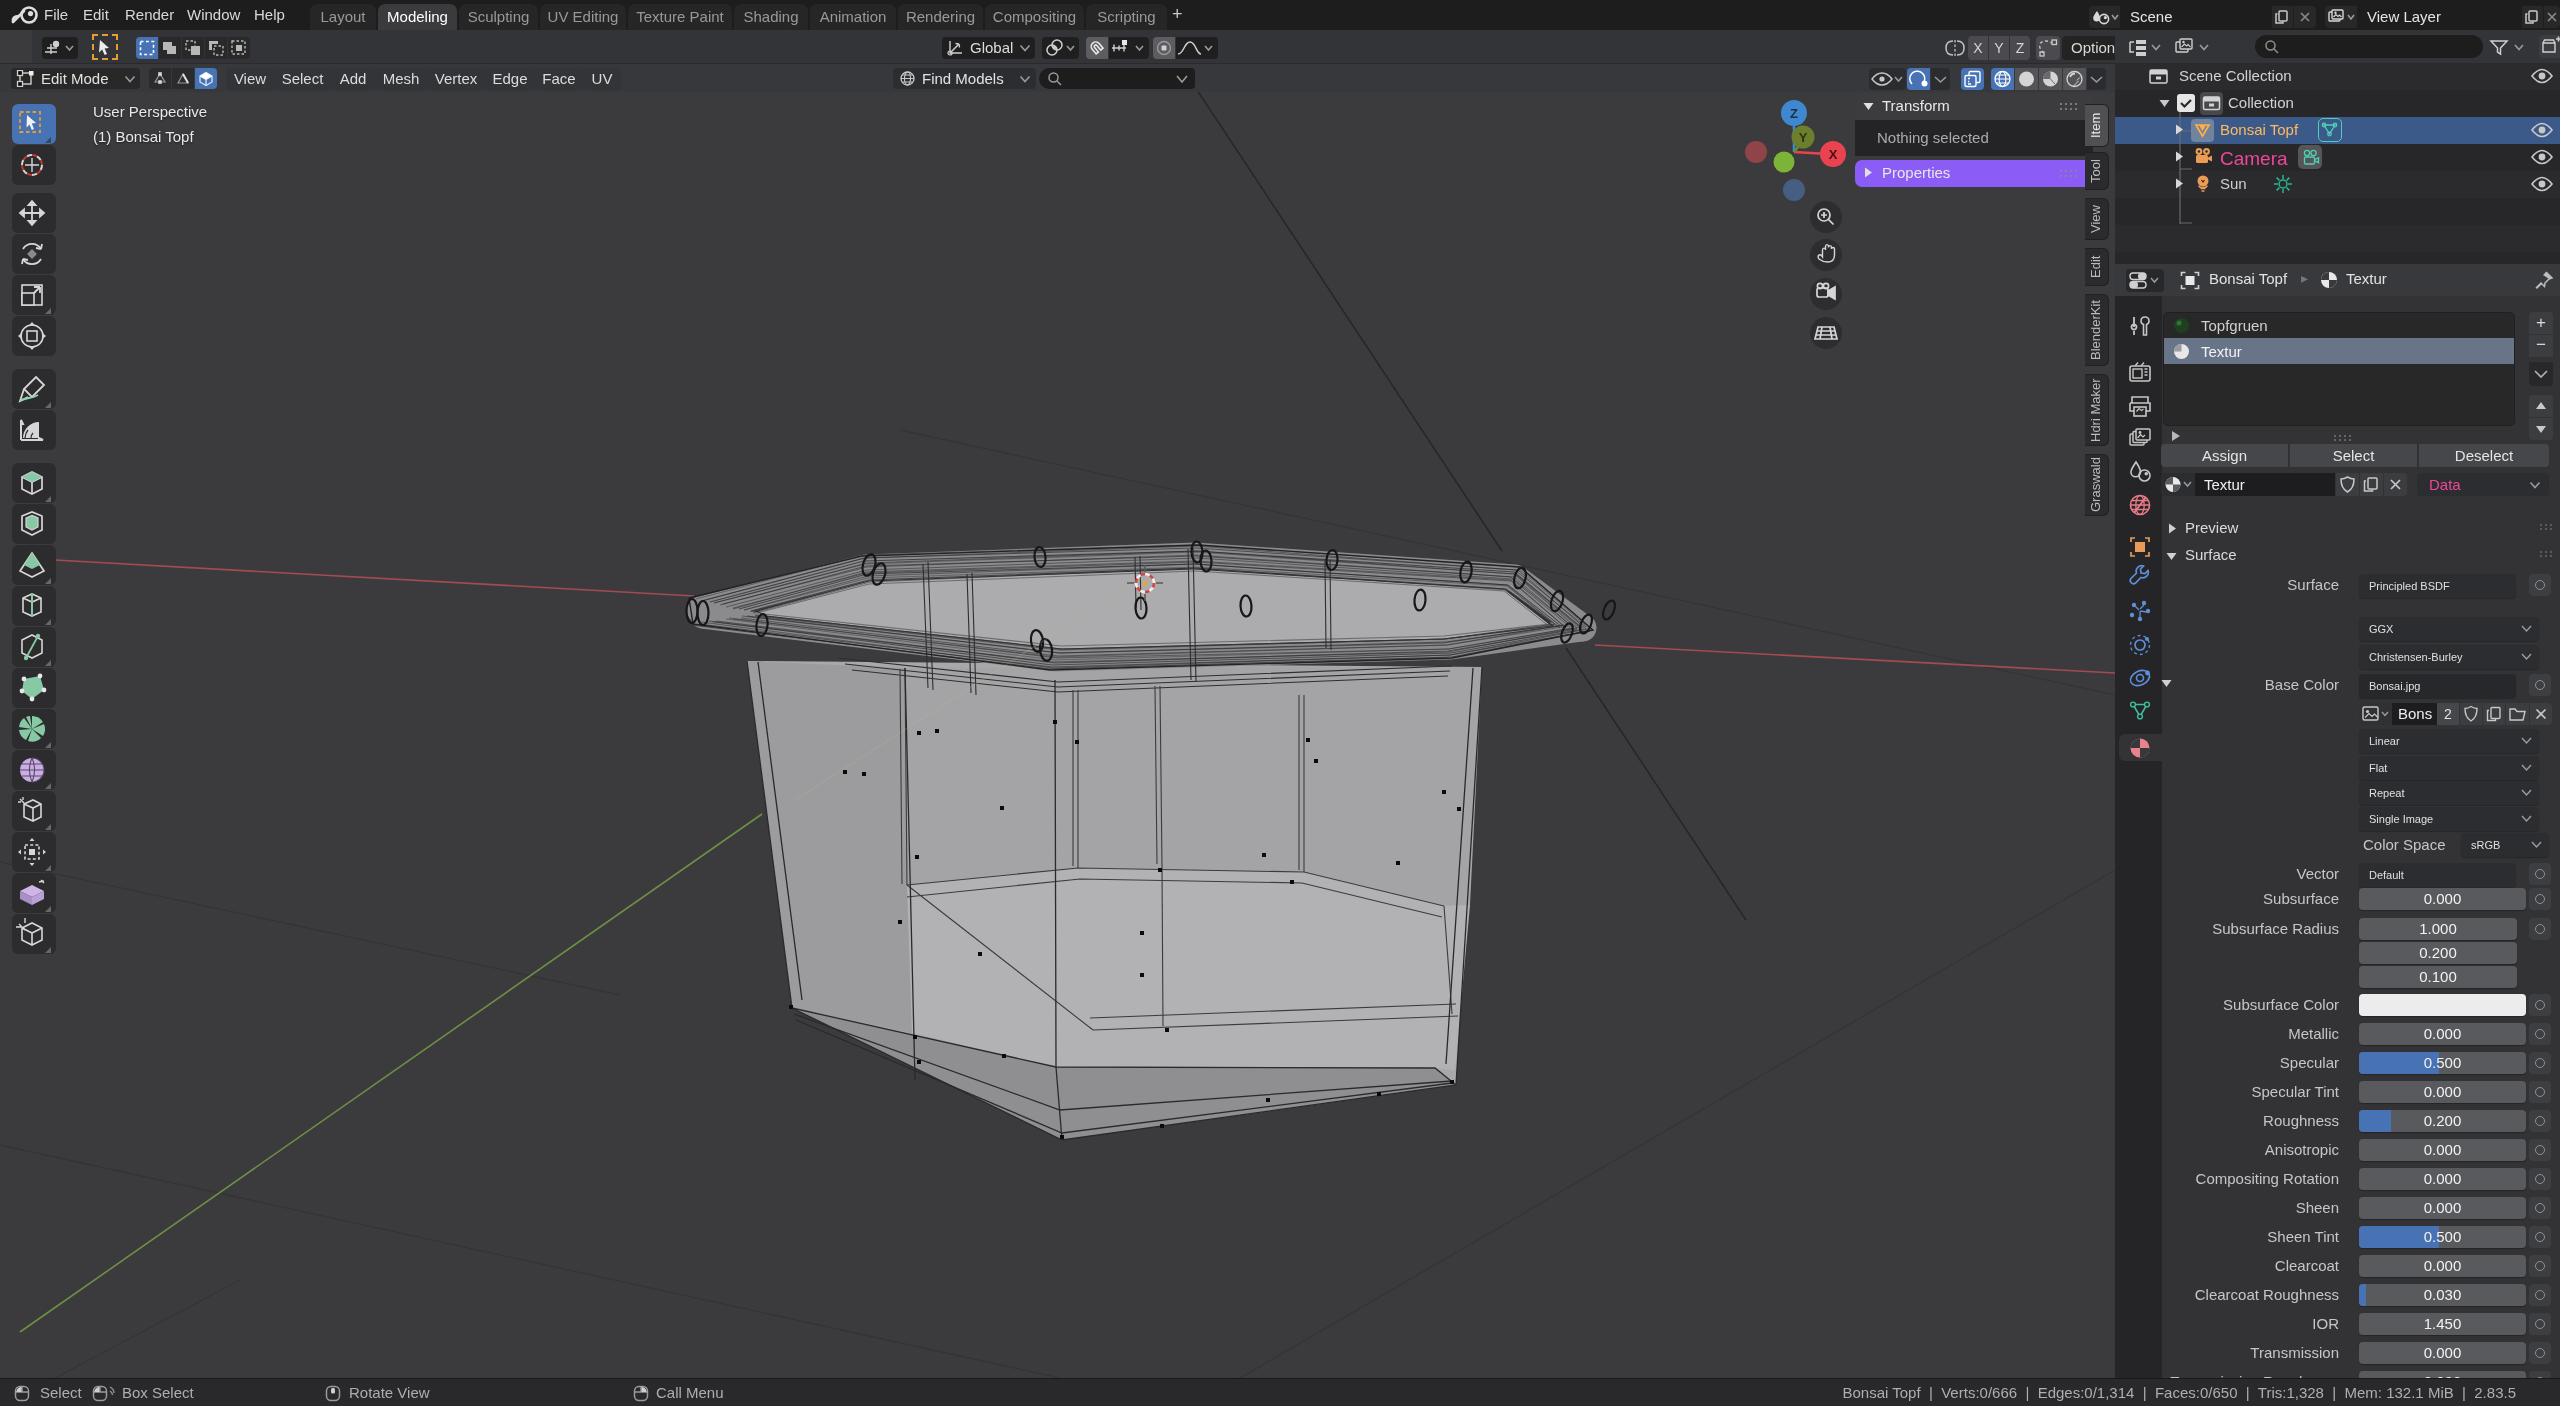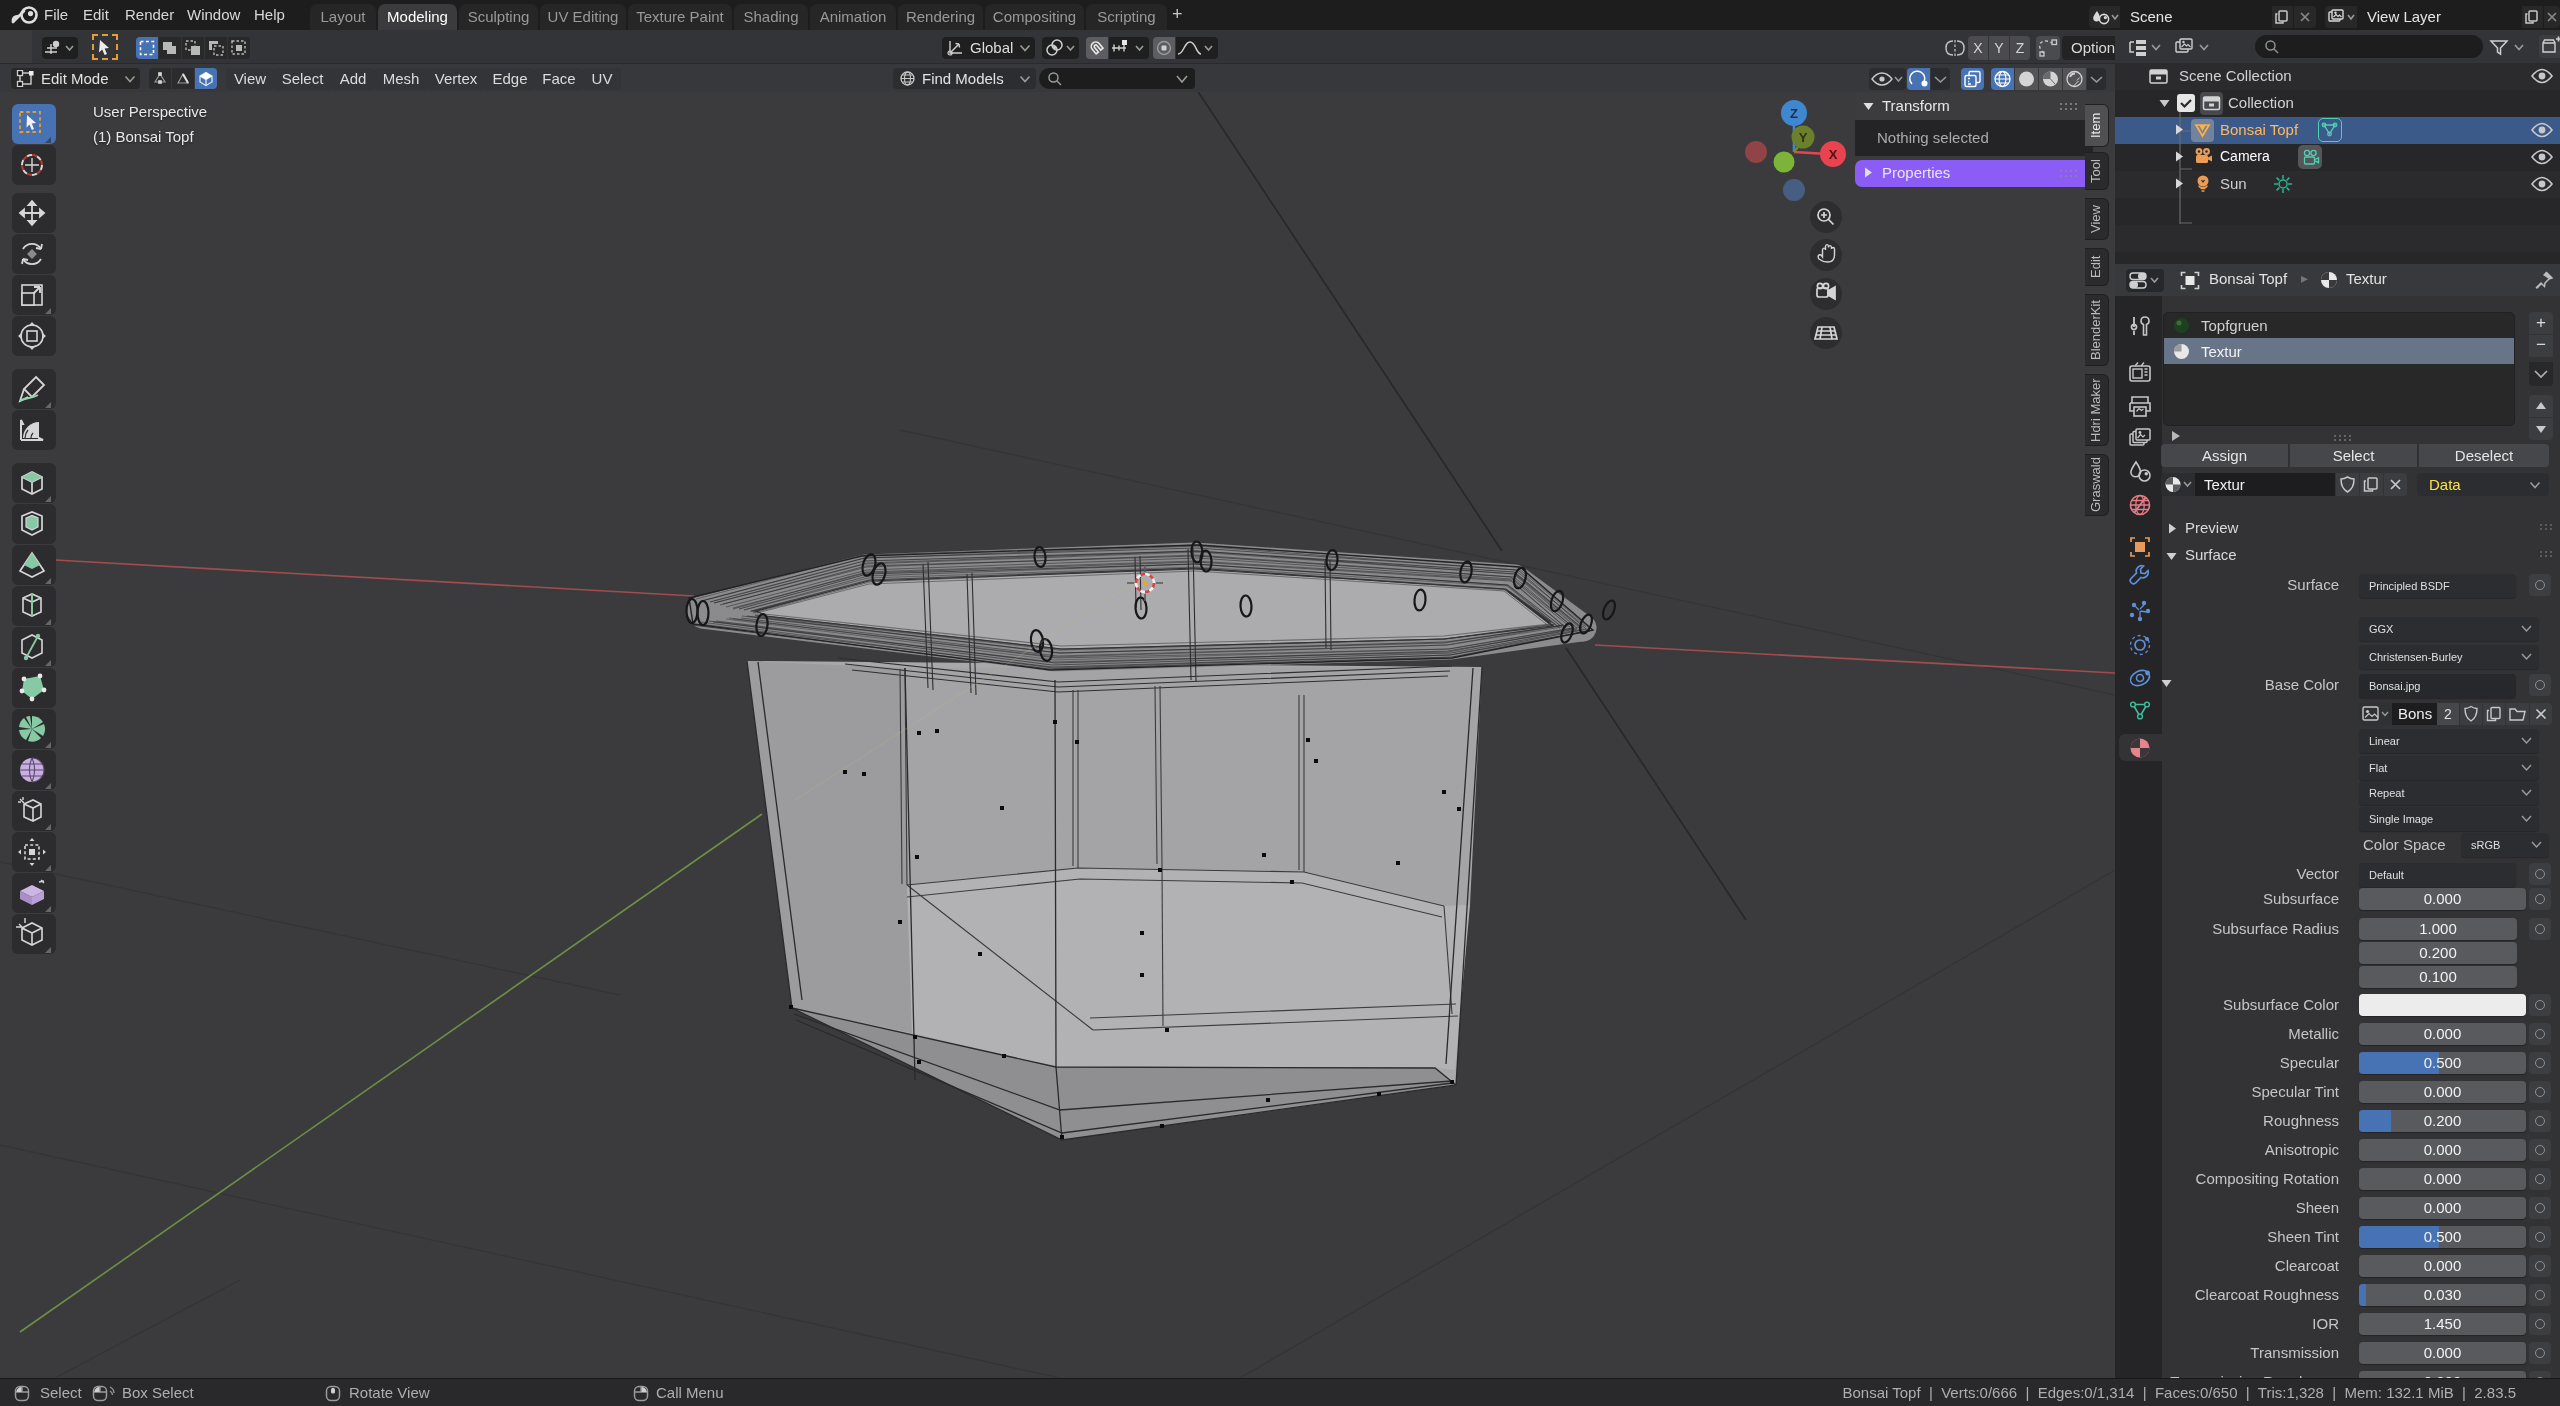--- a/index.html
+++ b/index.html
@@ -840,21 +840,21 @@
       <path d="M1 0.5 v10 l7 -5 z" fill="#d8d8d8"></path>
     </svg>
   <svg class="abs" style="left:78px;top:116px" width="20" height="20" viewBox="0 0 20 20">
     <circle cx="6" cy="5.5" r="3.4" fill="#eb9c55"></circle>
       <circle cx="13.5" cy="5.5" r="3.4" fill="#eb9c55"></circle>
     <circle cx="6" cy="5.5" r="1.2" fill="#2a2a2a"></circle>
       <circle cx="13.5" cy="5.5" r="1.2" fill="#2a2a2a"></circle>
     <rect x="3" y="9" width="12" height="8" rx="1.5" fill="#eb9c55"></rect>
     <path d="M15 11.5 l4 -2 v6 l-4 -2 z" fill="#eb9c55"></path>
   </svg>
-  <span class="abs" style="left:105px;top:118px;color:#ffffff;font-size:14px">Camera</span>
+  <span class="abs" style="left:105px;top:118px;color:#ec4899;font-size:19px">Camera</span>
   <div class="abs" style="left:183px;top:115px;width:24px;height:24px;background:#55565a;border-radius:5px">
     <svg width="24" height="24" viewBox="0 0 24 24">
         <circle cx="9" cy="8" r="2.6" fill="none" stroke="#4fd0b5" stroke-width="1.3"></circle>
         <circle cx="15.5" cy="8" r="2.6" fill="none" stroke="#4fd0b5" stroke-width="1.3"></circle>
         <rect x="6.5" y="12" width="10" height="7" rx="1" fill="none" stroke="#4fd0b5" stroke-width="1.3"></rect>
         <path d="M17 14.5 l3.5 -1.8 v5 l-3.5 -1.8" fill="none" stroke="#4fd0b5" stroke-width="1.3"></path>
       </svg>
   </div>
 
   <svg class="abs" style="left:60px;top:148px" width="9" height="11" viewBox="0 0 9 11">
@@ -1061,21 +1061,21 @@
     <svg width="23" height="23" viewBox="0 0 23 23">
           <rect x="8" y="5" width="9" height="11" rx="1" fill="none" stroke="#c8c8c8" stroke-width="1.5"></rect>
           <path d="M6 8 h-1.5 v10 h8 v-1.5" fill="none" stroke="#c8c8c8" stroke-width="1.5"></path>
         </svg>
   </div>
   <div class="abs" style="left:269px;top:209px;width:23px;height:23px;background:#3c3d41;border-radius:0 4px 4px 0">
     <svg width="23" height="23" viewBox="0 0 23 23">
           <path d="M7 7 l9 9 M16 7 l-9 9" stroke="#c8c8c8" stroke-width="1.7"></path>
         </svg>
   </div>
-  <div class="abs" style="left:302px;top:209px;width:132px;height:23px;background:#2c2d30;border-radius:4px;color:#fde047;font-size:15px;line-height:23px;padding-left:12px">Data
+  <div class="abs" style="left:302px;top:209px;width:132px;height:23px;background:#2c2d30;border-radius:4px;color:#ec4899;font-size:15px;line-height:23px;padding-left:12px">Data
     <svg class="abs" style="right:8px;top:8px" width="12" height="9" viewBox="0 0 12 9">
           <path d="M1.5 1.5 l4.5 5 l4.5 -5" fill="none" stroke="#9a9a9a" stroke-width="1.6"></path>
         </svg>
   </div>
 
   <svg class="abs" style="left:53px;top:259px" width="9" height="11" viewBox="0 0 9 11">
         <path d="M1 0.5 v10 l7 -5 z" fill="#d0d0d0"></path>
       </svg>
   <span class="abs" style="left:70px;top:255px;color:#dadada;font-size:15px">Preview</span>
   <svg class="abs" style="left:424px;top:259px" width="18" height="8" viewBox="0 0 18 8">

